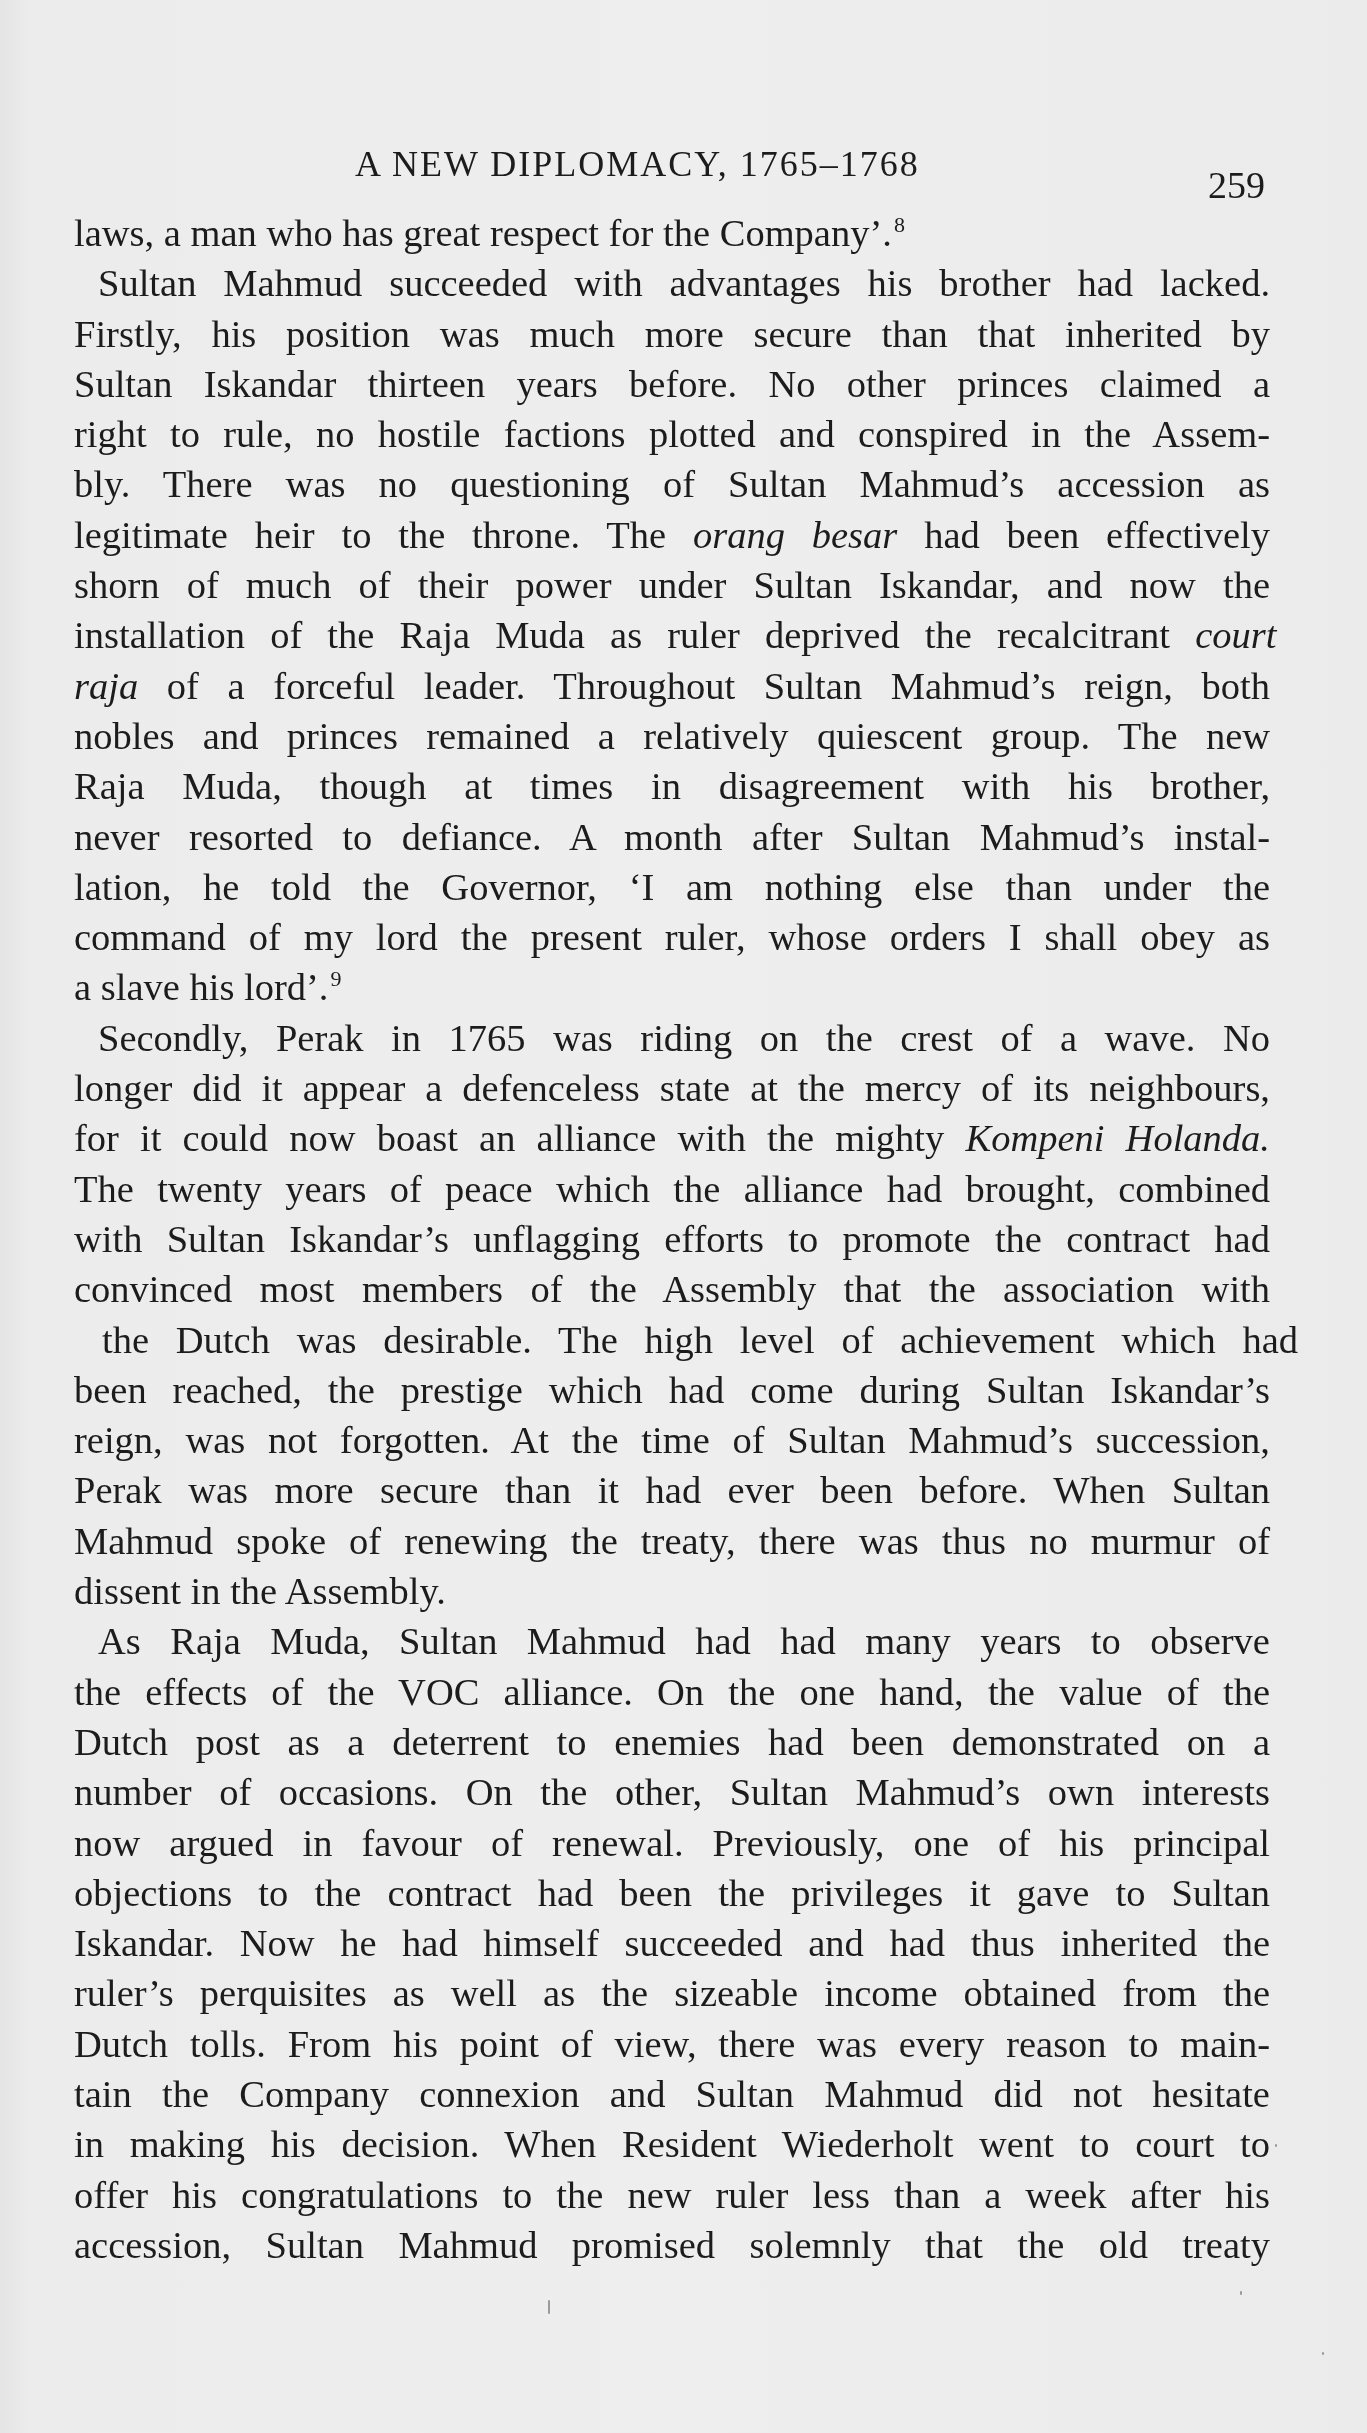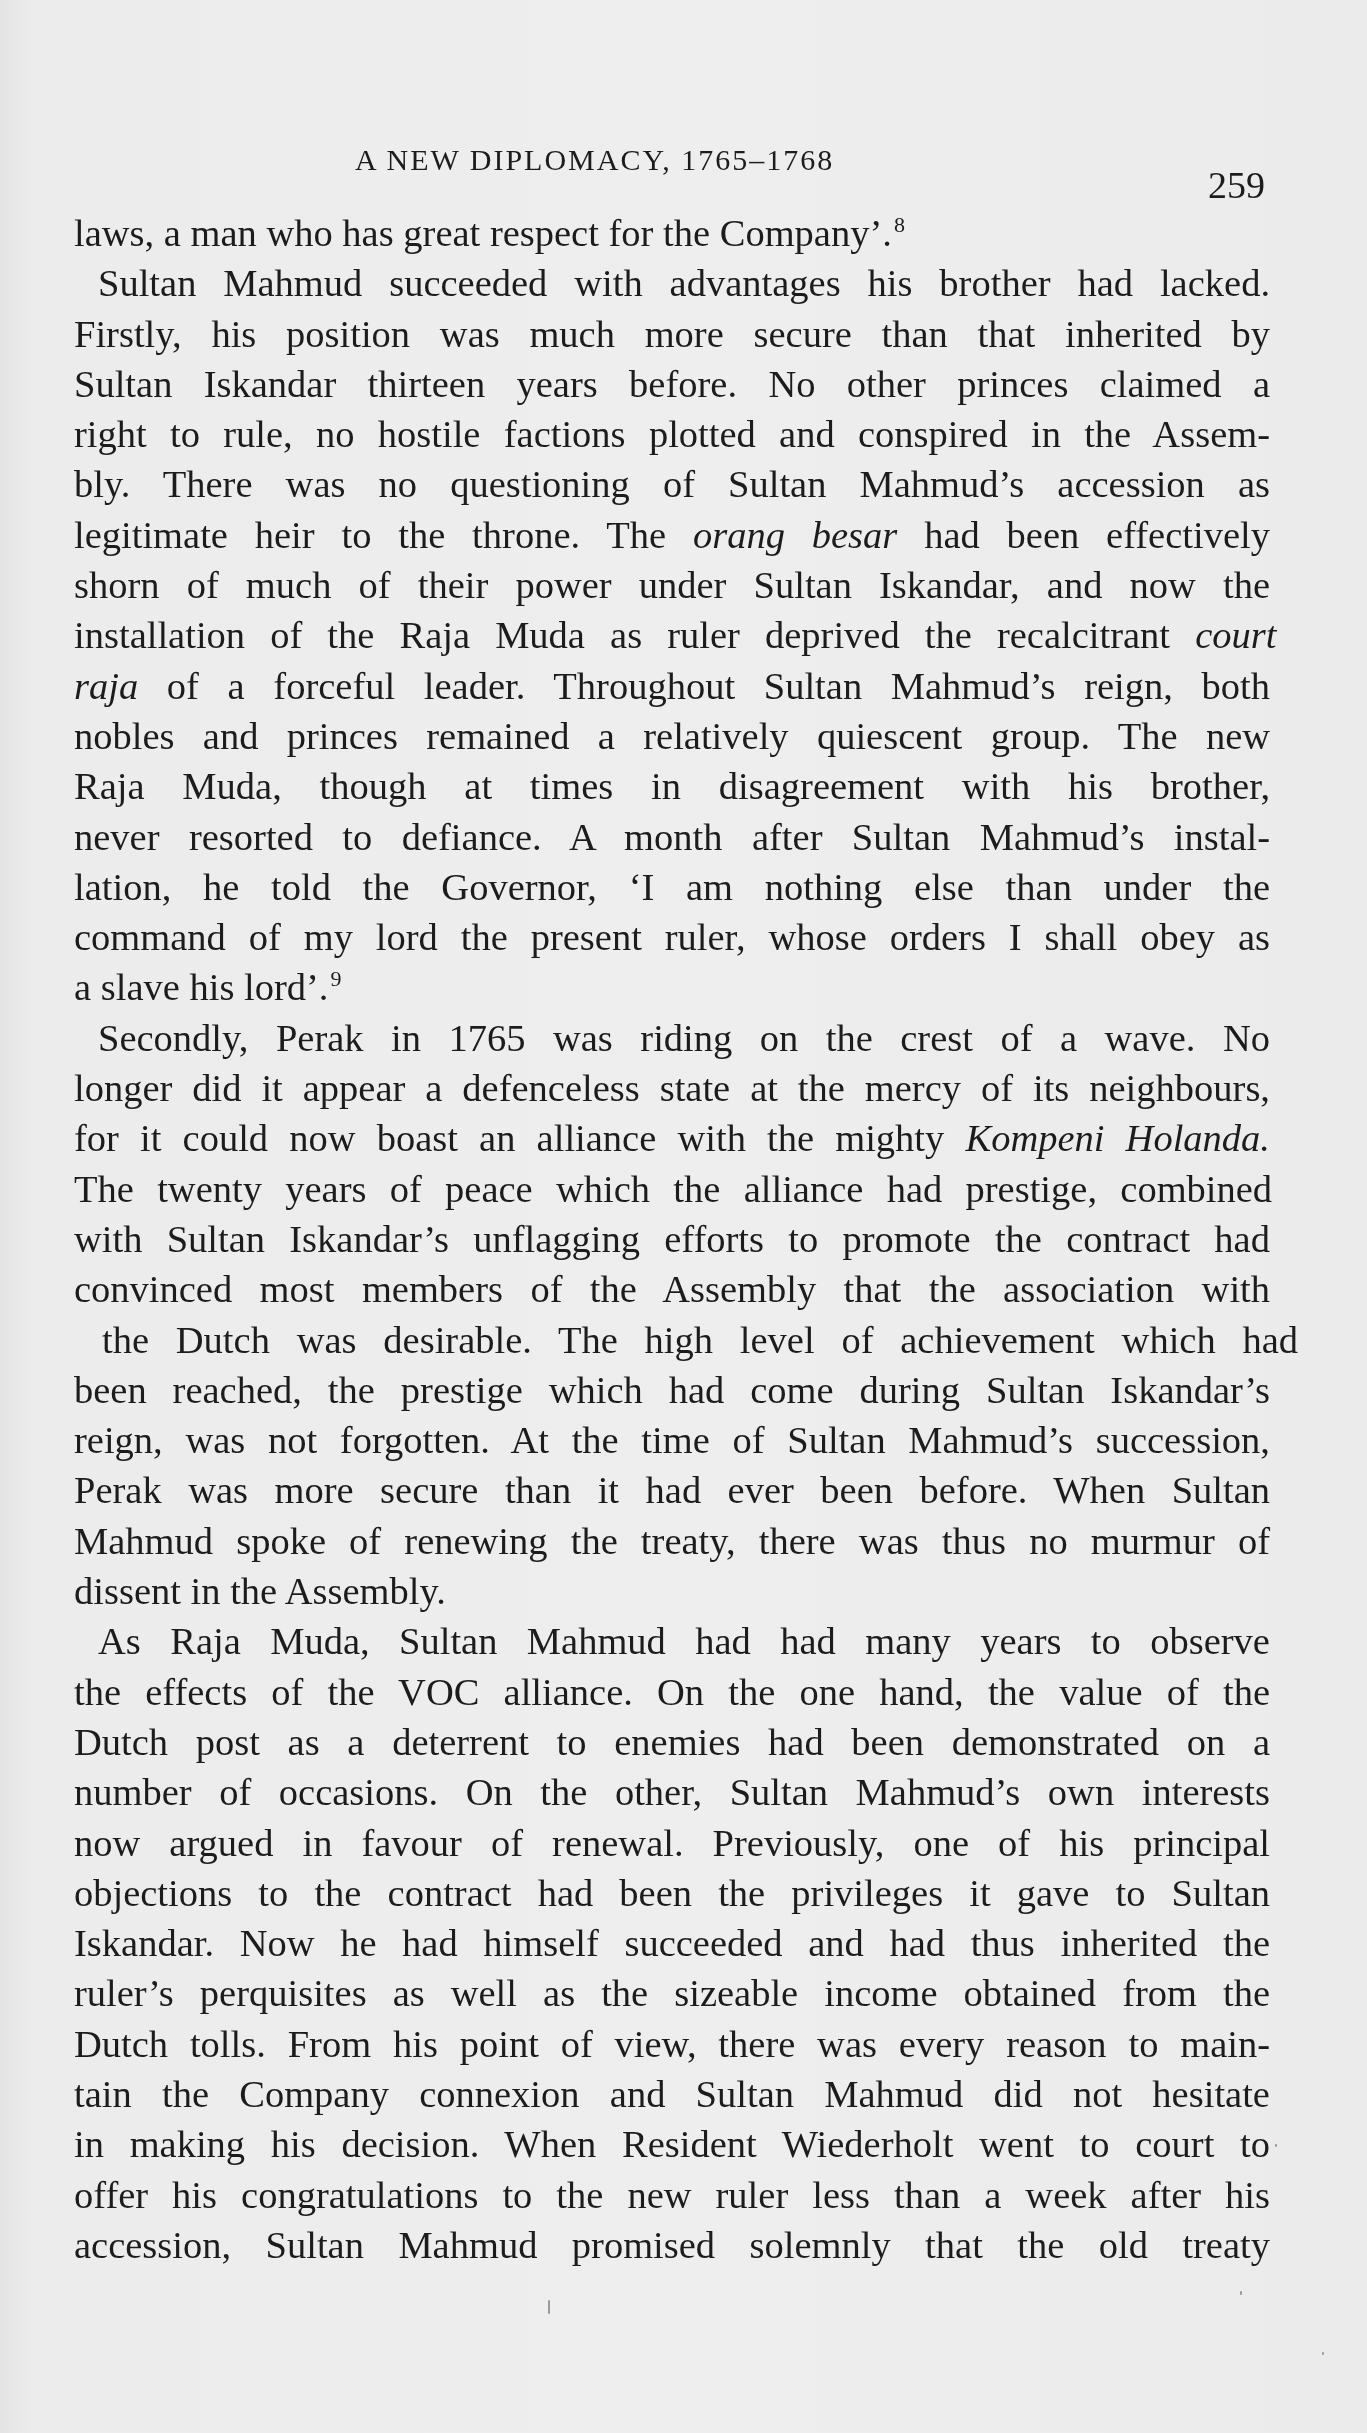--- a/index.html
+++ b/index.html
@@ -27,21 +27,21 @@
       position: absolute;
       top: 143px;
       left: 0;
       width: 1367px;
       height: 60px;
     }
     .running-title {
       position: absolute;
       left: 355px;
       top: 0;
-      font-size: 30px;
+      font-size: 36px;
       letter-spacing: 2px;
       white-space: nowrap;
       font-variant: small-caps;
     }
     .page-number {
       position: absolute;
       left: 1208px;
       top: 20px;
       font-size: 38px;
       white-space: nowrap;
@@ -106,21 +106,21 @@
       <span class="line" style="display: block;"><span style="white-space: nowrap; display: inline-block; word-spacing: 19.03px;"><i>raja</i><span> of a forceful leader. Throughout Sultan Mahmud’s reign, both</span></span></span>
       <span class="line" style="display: block;"><span style="white-space: nowrap; display: inline-block; word-spacing: 18.7px;"><span>nobles and princes remained a relatively quiescent group. The new</span></span></span>
       <span class="line" style="display: block;"><span style="white-space: nowrap; display: inline-block; word-spacing: 28.16px;"><span>Raja Muda, though at times in disagreement with his brother,</span></span></span>
       <span class="line" style="display: block;"><span style="white-space: nowrap; display: inline-block; word-spacing: 19.8px;"><span>never resorted to defiance. A month after Sultan Mahmud’s instal-</span></span></span>
       <span class="line" style="display: block;"><span style="white-space: nowrap; display: inline-block; word-spacing: 22.07px;"><span>lation, he told the Governor, ‘I am nothing else than under the</span></span></span>
       <span class="line" style="display: block;"><span style="white-space: nowrap; display: inline-block; word-spacing: 13.28px;"><span>command of my lord the present ruler, whose orders I shall obey as</span></span></span>
       <span class="line last" style="display: block;"><span style="white-space: nowrap; display: inline-block;"><span>a slave his lord’.</span><sup class="fn">9</sup></span></span>
       <span class="line indent" style="display: block;"><span style="white-space: nowrap; display: inline-block; word-spacing: 17.86px;"><span>Secondly, Perak in 1765 was riding on the crest of a wave. No</span></span></span>
       <span class="line" style="display: block;"><span style="white-space: nowrap; display: inline-block; word-spacing: 10.31px;"><span>longer did it appear a defenceless state at the mercy of its neighbours,</span></span></span>
       <span class="line" style="display: block;"><span style="white-space: nowrap; display: inline-block; word-spacing: 11.52px;"><span>for it could now boast an alliance with the mighty </span><i>Kompeni Holanda.</i></span></span>
-      <span class="line" style="display: block;"><span style="white-space: nowrap; display: inline-block; word-spacing: 13.66px;"><span>The twenty years of peace which the alliance had prestige, combined</span></span></span>
+      <span class="line" style="display: block;"><span style="white-space: nowrap; display: inline-block; word-spacing: 13.66px;"><span>The twenty years of peace which the alliance had brought, combined</span></span></span>
       <span class="line" style="display: block;"><span style="white-space: nowrap; display: inline-block; word-spacing: 14.6px;"><span>with Sultan Iskandar’s unflagging efforts to promote the contract had</span></span></span>
       <span class="line" style="display: block;"><span style="white-space: nowrap; display: inline-block; word-spacing: 17.77px;"><span>convinced most members of the Assembly that the association with</span></span></span>
       <span class="line" style="display: block; margin-left: 28px;"><span style="white-space: nowrap; display: inline-block; word-spacing: 17.15px;"><span>the Dutch was desirable. The high level of achievement which had</span></span></span>
       <span class="line" style="display: block;"><span style="white-space: nowrap; display: inline-block; word-spacing: 16.32px;"><span>been reached, the prestige which had come during Sultan Iskandar’s</span></span></span>
       <span class="line" style="display: block;"><span style="white-space: nowrap; display: inline-block; word-spacing: 13.06px;"><span>reign, was not forgotten. At the time of Sultan Mahmud’s succession,</span></span></span>
       <span class="line" style="display: block;"><span style="white-space: nowrap; display: inline-block; word-spacing: 16.86px;"><span>Perak was more secure than it had ever been before. When Sultan</span></span></span>
       <span class="line" style="display: block;"><span style="white-space: nowrap; display: inline-block; word-spacing: 13.51px;"><span>Mahmud spoke of renewing the treaty, there was thus no murmur of</span></span></span>
       <span class="line last" style="display: block;"><span style="white-space: nowrap; display: inline-block;"><span>dissent in the Assembly.</span></span></span>
       <span class="line indent" style="display: block;"><span style="white-space: nowrap; display: inline-block; word-spacing: 19.79px;"><span>As Raja Muda, Sultan Mahmud had had many years to observe</span></span></span>
       <span class="line" style="display: block;"><span style="white-space: nowrap; display: inline-block; word-spacing: 14.56px;"><span>the effects of the VOC alliance. On the one hand, the value of the</span></span></span>

